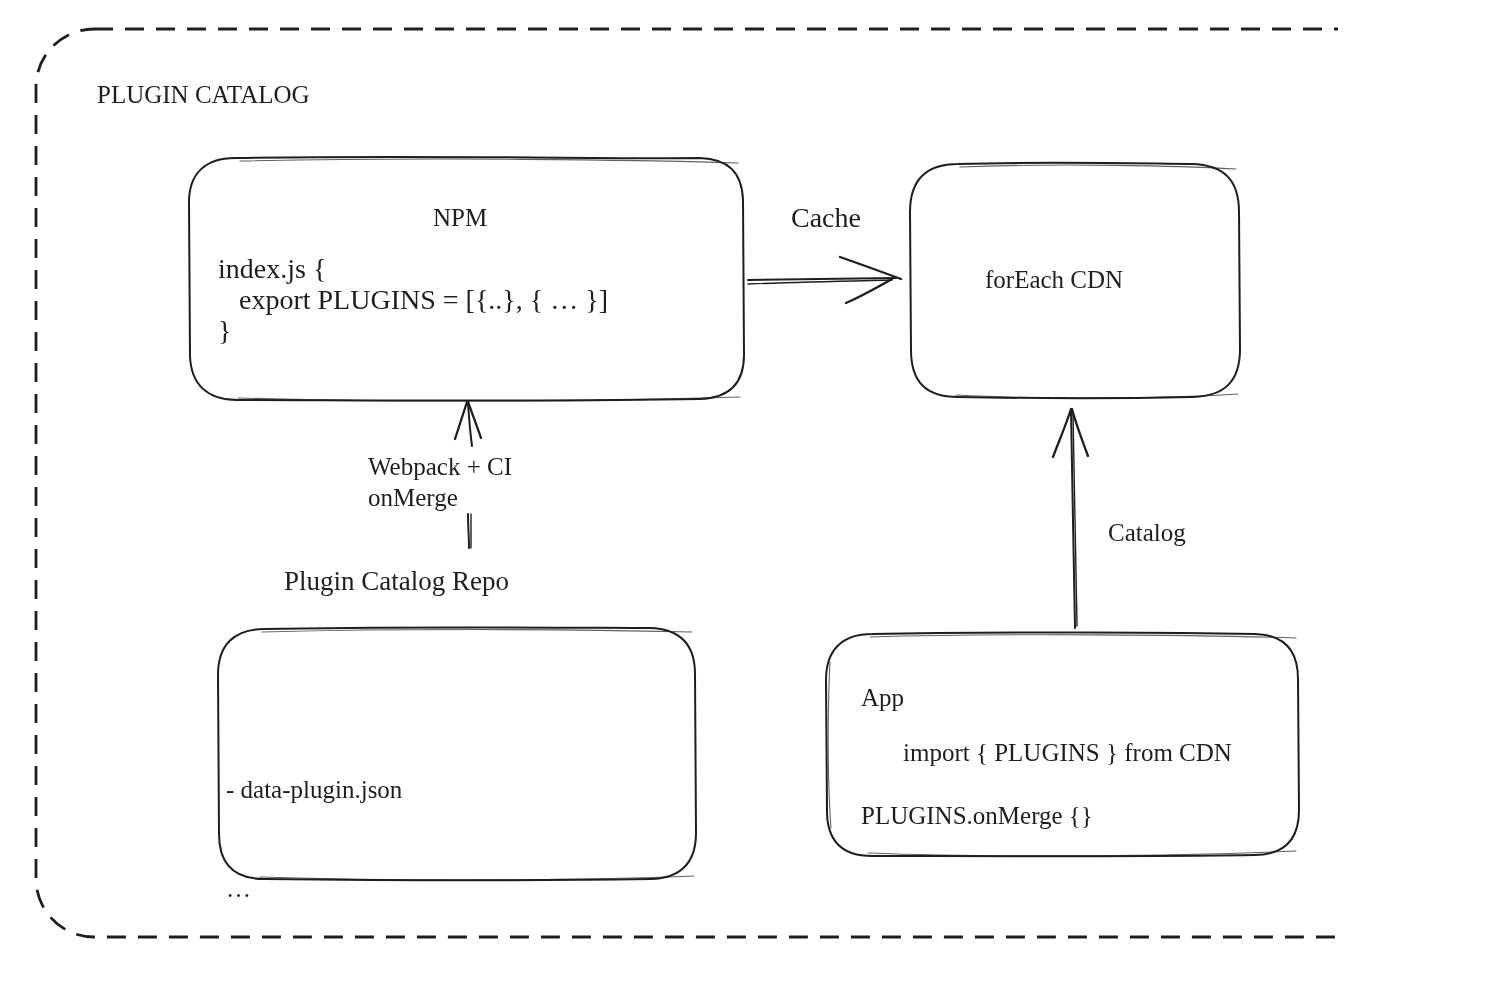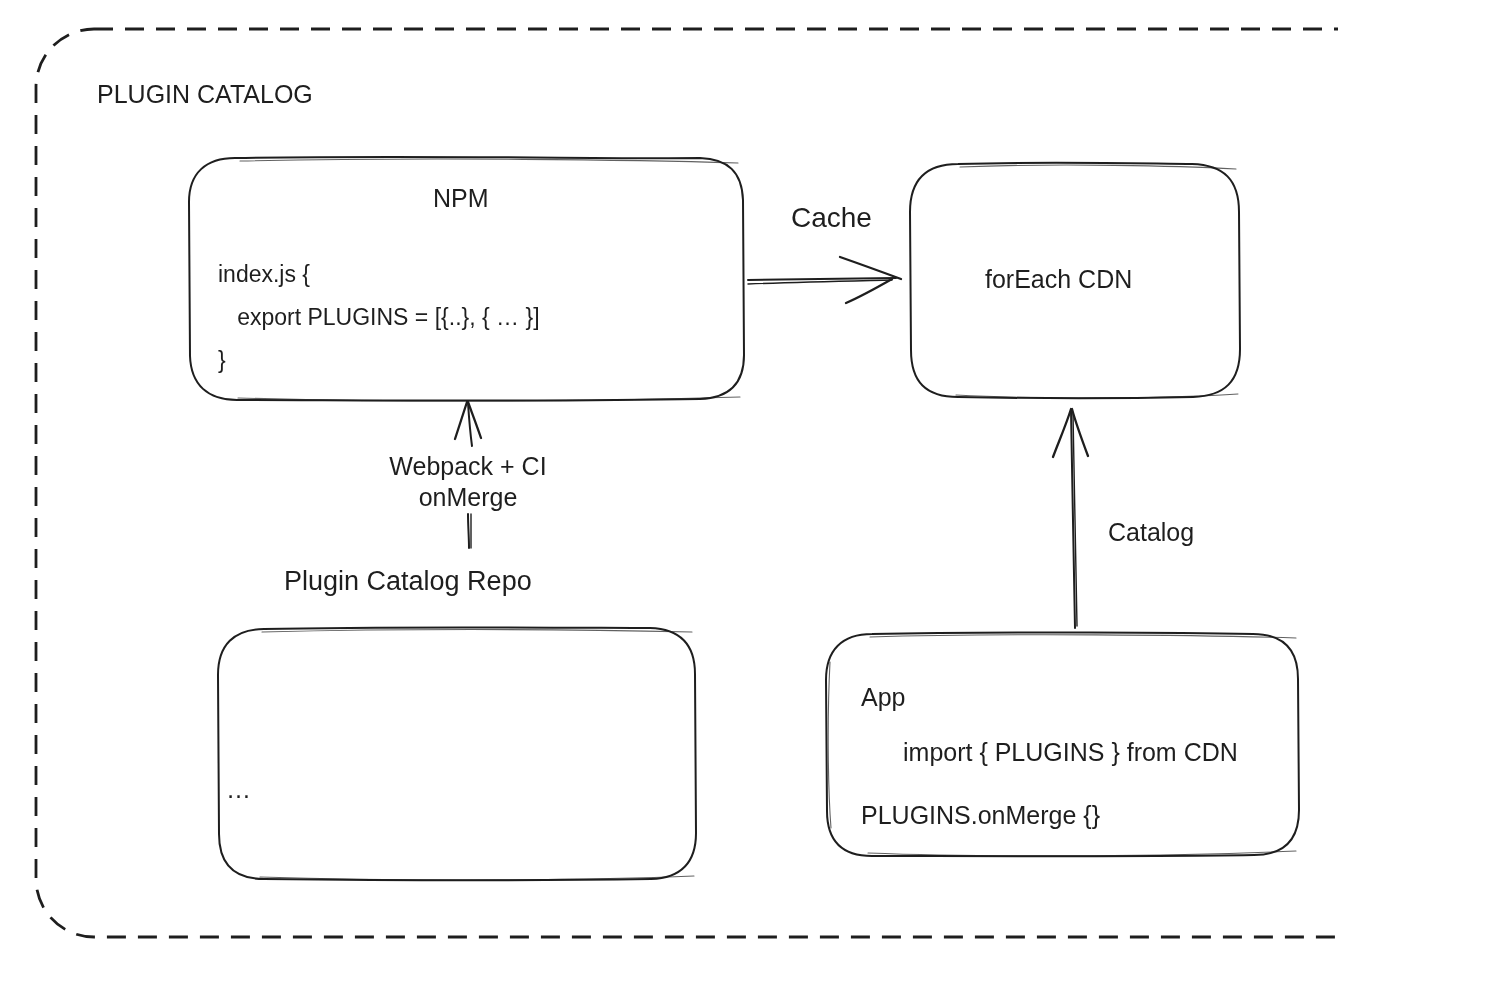--- a/index.html
+++ b/index.html
@@ -1,37 +1,37 @@
 <!DOCTYPE html>
 <html><head>
 <meta charset="utf-8">
 <style>
   html, body { margin: 0; padding: 0; background: #ffffff; }
   .canvas {
     position: relative;
     width: 1338px;
     height: 1002px;
     background: #ffffff;
-    font-family: Liberation Sans, sans-serif;
+    font-family: Liberation Serif, serif;
     color: #1e1e1e;
     overflow: hidden;
   }
   .canvas svg { position: absolute; left: 0; top: 0; }
   .shape { fill: none; stroke: #1e1e1e; stroke-width: 2; stroke-linecap: round; stroke-linejoin: round; }
   .ghost { fill: none; stroke: #1e1e1e; stroke-width: 1.1; opacity: 0.7; stroke-linecap: round; }
   .barb  { fill: none; stroke: #1e1e1e; stroke-width: 2.3; stroke-linecap: round; }
   .thin  { fill: none; stroke: #1e1e1e; stroke-width: 1.4; stroke-linecap: round; }
   .dashedrect { fill: none; stroke: #1e1e1e; stroke-width: 2.8; stroke-dasharray: 19 12; }
   .label { position: absolute; white-space: pre; letter-spacing: 0; }
   .t25 { font-size: 25px; line-height: 27px; }
   .t24 { font-size: 28px; line-height: 26px; }
   .t27 { font-size: 27px; line-height: 29px; }
-  .code { font-size: 23px; line-height: 43px; }
+  .code { font-size: 28px; line-height: 31px; }
   .repoitems { font-size: 25px; line-height: 33px; }
-  .center2 { text-align: center; line-height: 31px; }
+  .center2 { text-align: left; line-height: 31px; }
 </style>
 </head>
 <body>
 
 <div class="canvas">
 
   <svg width="1506" height="1002" viewBox="0 0 1506 1002">
 
     <g>
       <rect class="dashedrect" x="36" y="29" width="1412" height="908" rx="58" ry="58"></rect>
@@ -112,36 +112,37 @@
     <g>
       <path class="shape" d="M 1075,628 C 1074,560 1072,480 1071,410"></path>
       <path class="thin" d="M 1077,626 C 1076,558 1074,482 1073,414"></path>
       <path class="barb" d="M 1053,457 C 1059,441 1066,425 1071,409"></path>
       <path class="barb" d="M 1088,456 C 1082,440 1076,424 1072,409"></path>
     </g>
   </svg>
 
   <div class="label t25" style="left:97px; top:81px;">PLUGIN CATALOG</div>
 
-  <div class="label t25" style="left:433px; top:185px;">NPM</div>
+  <div class="label t25" style="left:433px; top:204px;">NPM</div>
 
   <div class="label code" style="left:218px; top:253px;">index.js {
    export PLUGINS = [{..}, { … }]
 }</div>
 
   <div class="label t25" style="left:985px; top:266px;">forEach CDN</div>
 
   <div class="label t24" style="left:791px; top:205px;">Cache</div>
 
   <div class="label t25 center2" style="left:368px; top:451px; width:200px;">Webpack + CI
 onMerge</div>
 
   <div class="label t27" style="left:284px; top:567px;text-align:center;">Plugin Catalog Repo</div>
 
   <div class="label repoitems" style="left:226px; top:707px;">
+    <div>- data-plugin.json</div>
     <div>…</div>
   </div>
 
   <div class="label t25" style="left:861px; top:684px;">App</div>
 
   <div class="label t25" style="left:903px; top:739px;">import { PLUGINS } from CDN</div>
 
   <div class="label t25" style="left:861px; top:802px;">PLUGINS.onMerge {}</div>
 
   <div class="label t25" style="left:1108px; top:519px;">Catalog</div>

